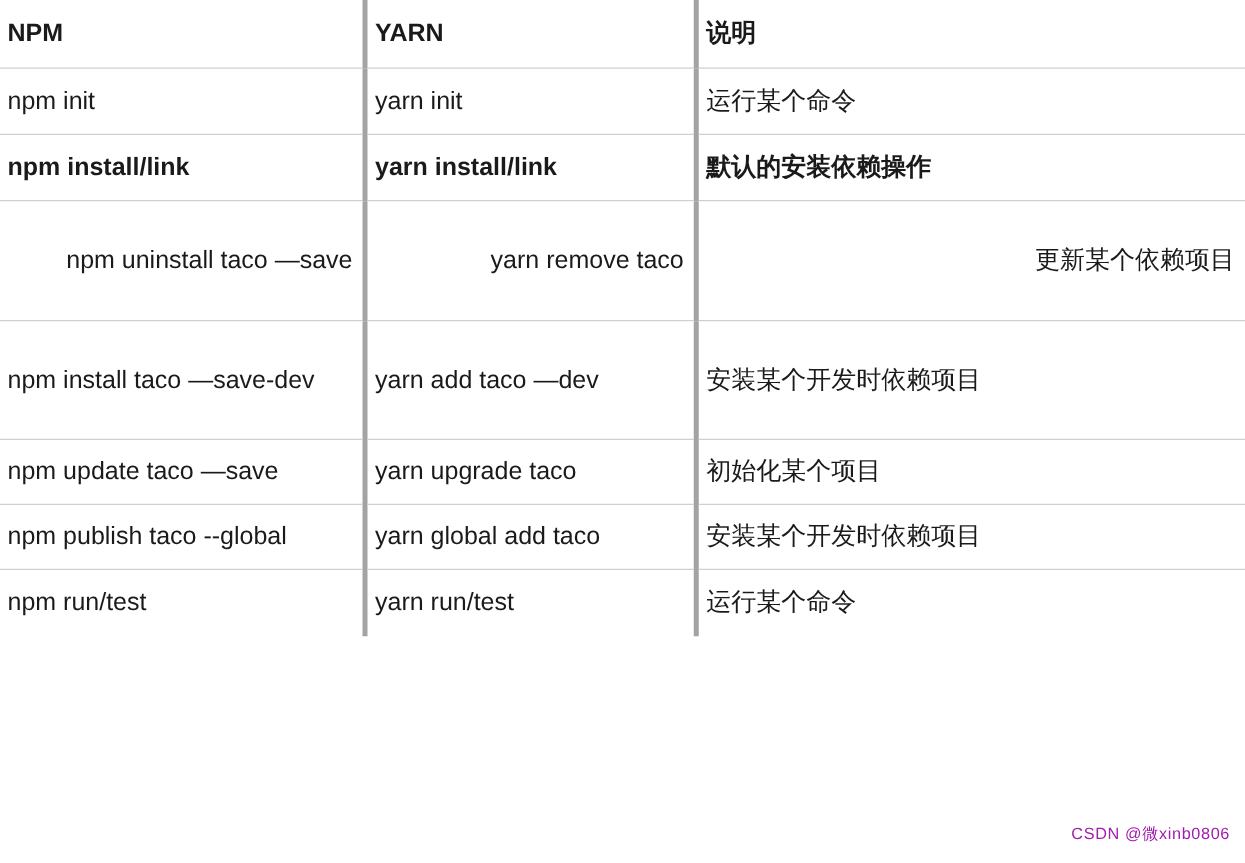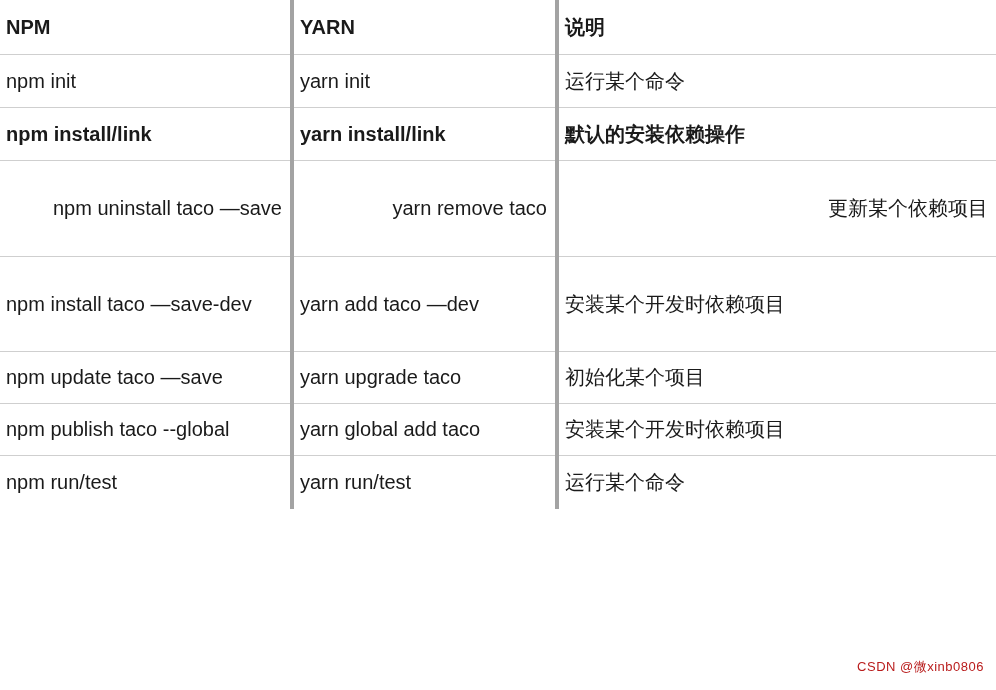--- a/index.html
+++ b/index.html
@@ -64,21 +64,21 @@
   table.cmp tbody tr.r7 td { height: 39px; }
   table.cmp tbody tr.r8 td { height: 80px; }
   table.cmp tbody tr.r9 td { height: 41px; border-bottom: none; }
   table.cmp tbody tr.r9 td { border-bottom: none; }
 
   .watermark {
     position: absolute;
     right: 12px;
     bottom: 14px;
     font-size: 13px;
-    color: #b91c1c;
+    color: #a21caf;
     letter-spacing: 0.5px;
     font-family: "Liberation Sans", "DejaVu Sans", sans-serif;
     white-space: nowrap;
     user-select: none;
   }
 </style>
 </head>
 <body>
 
 <div class="page">

